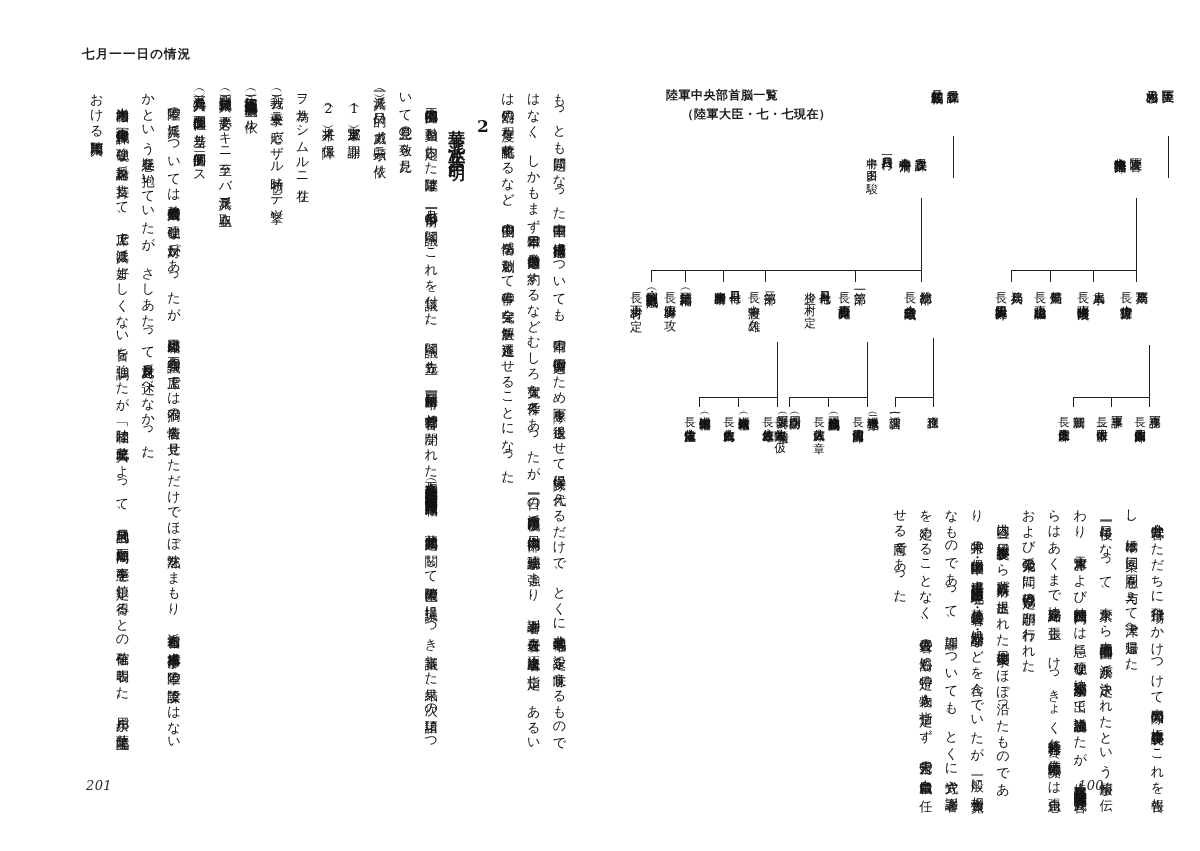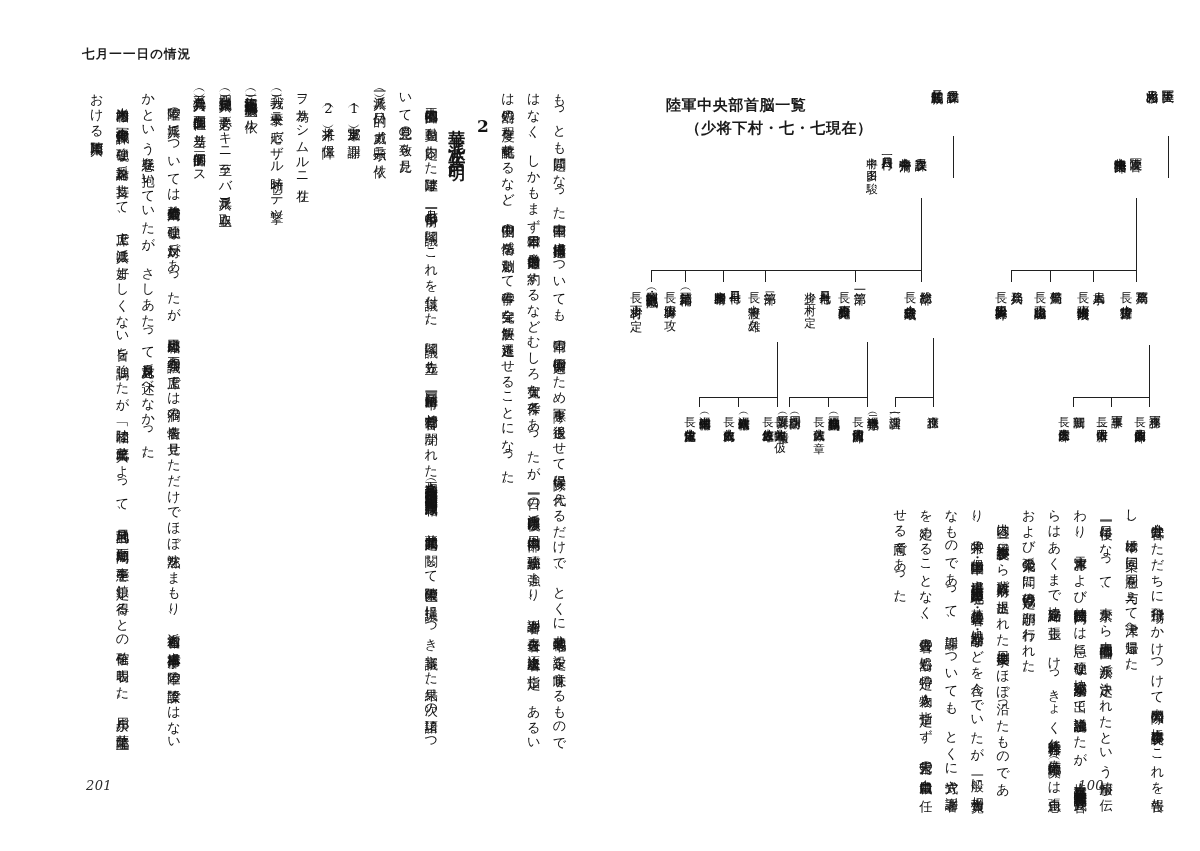--- a/index.html
+++ b/index.html
@@ -117,23 +117,23 @@
   
   #chart-wrap {
     position: absolute;
     top: 80px;
     left: 18px;
     right: 14px;
     height: 410px;
   }
   .chart-caption {
     position: absolute;
-    top: 14px;
+    top: 6px;
     left: 48px;
-    font-size: 15px;
+    font-size: 12px;
     line-height: 1.55;
     font-weight: 600;
     letter-spacing: 0.04em;
     white-space: nowrap;
   }
   .chart-caption .l2 { padding-left: 1.3em; display: block; }
 
   .node {
     position: absolute;
     writing-mode: vertical-rl;
@@ -192,21 +192,21 @@
     <div class="folio folio-left">201</div>
   </div>
 
   <div class="page">
 
 
     <div id="chart-wrap">
 
       <div class="chart-caption">
         <span>陸軍中央部首脳一覧</span>
-        <span class="l2">（少将下村・七・七現在）</span>
+        <span class="l2">（陸軍大臣・七・七現在）</span>
       </div>
 
       <div class="node" style="top:0px; right:10px;">
         <span>陸軍大臣</span><br>
         <span>大将杉山元</span>
       </div>
       <div class="vline" style="top:56px; right:17px; height:42px;"></div>
 
       <div class="node" style="top:68px; right:42px;">
         <span>陸軍次官</span><br>

